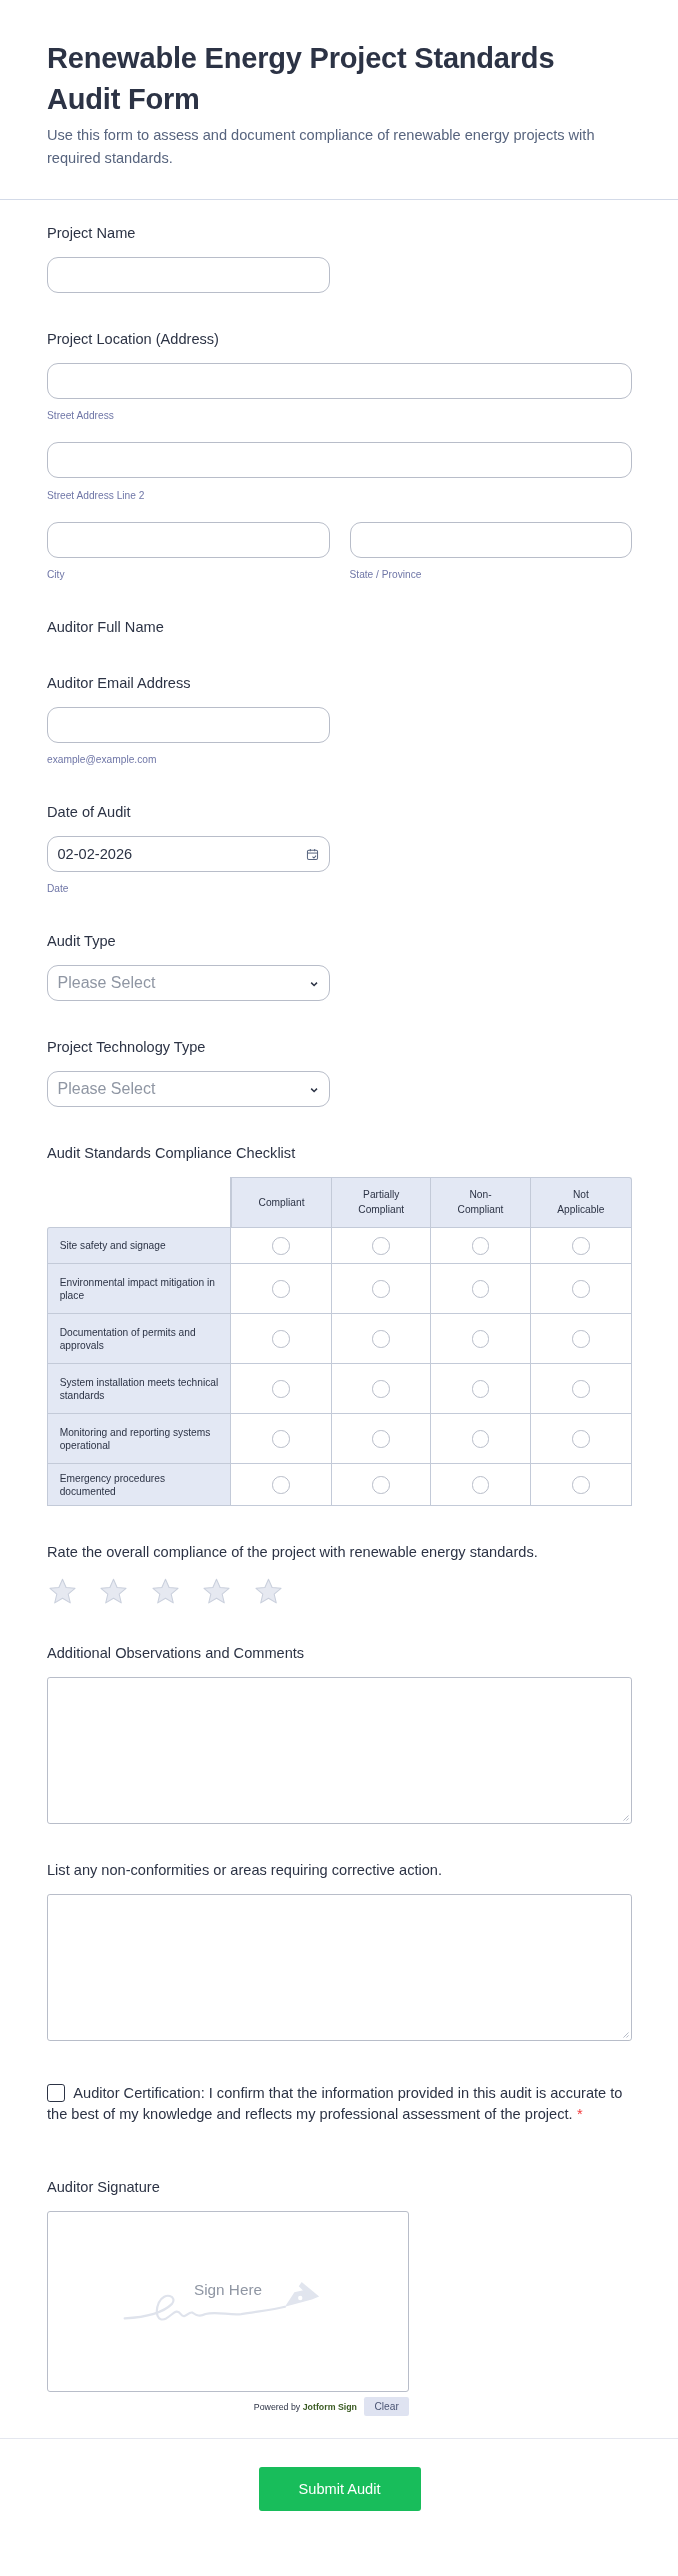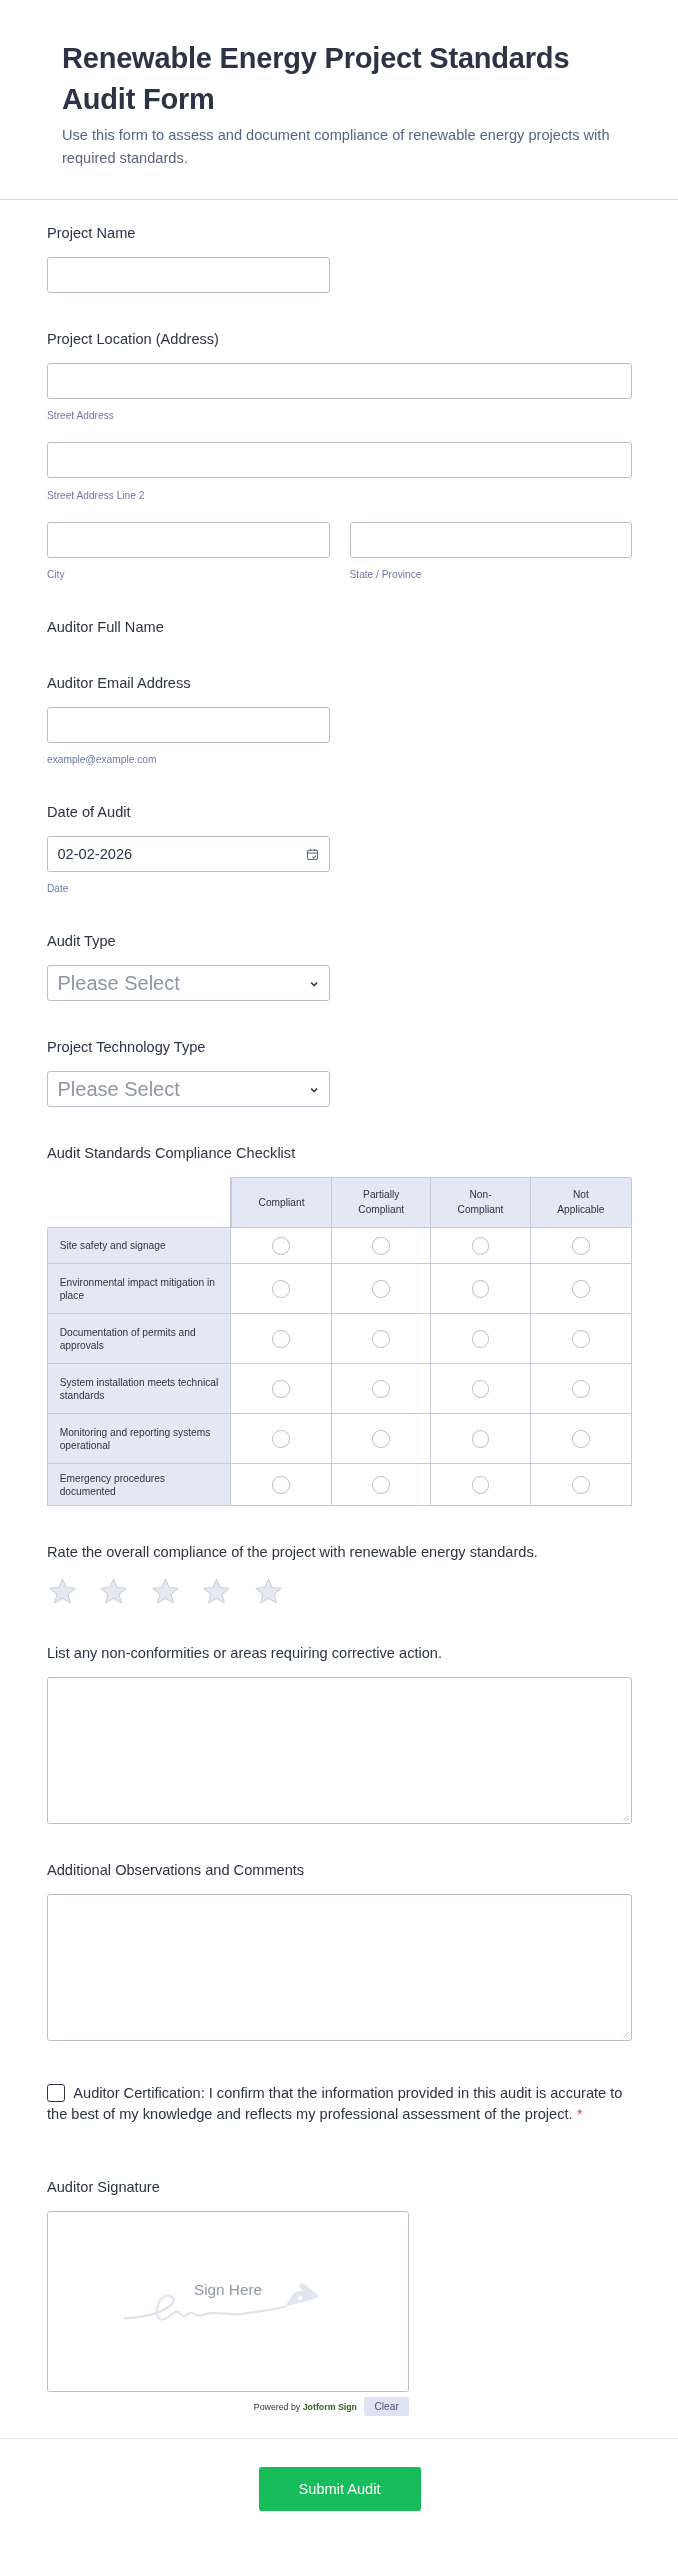--- a/index.html
+++ b/index.html
@@ -1,37 +1,37 @@
 <!DOCTYPE html>
 <html style="font-size:11.7px"><head>
   <meta charset="utf-8">
   <style>
     * { box-sizing: border-box; margin: 0; padding: 0; }
     html, body { width: 679px; background: #ffffff; }
     body { font-family: "Liberation Sans", "DejaVu Sans", sans-serif; color: #2c3345; }
 
-    .header { padding: 38px 47px 29px 62px; border-bottom: 0.7px solid #d3dae8; }
+    .header { padding: 38px 47px 29px 47px; border-bottom: 0.7px solid #d3dae8; }
     .form-title { font-size: 29px; font-weight: 700; line-height: 41px; color: #2c3345; letter-spacing: -0.2px; }
     .form-subtitle { margin-top: 4.4px; font-size: 14.6px; line-height: 22.6px; color: #57647e; }
 
     .content { padding: 25px 47px 0 47px; }
     .field { margin-bottom: 38px; }
     .label { font-size: 14.6px; color: #2c3345; line-height: 17.5px; margin-bottom: 14.6px; }
-    .input { display: block; height: 36px; border: 0.7px solid #b8bdc9; border-radius: 3px; background: #fff; }
+    .input { display: block; height: 36px; border: 0.7px solid #b8bdc9; border-radius: 11px; background: #fff; }
     .w-half { width: 283px; }
     .w-full { width: 100%; }
     .sub { font-size: 10.2px; color: #6f76a7; margin-top: 10.2px; line-height: 13px; }
     .sub-gap { margin-bottom: 20.4px; }
     .row { display: flex; gap: 20px; }
     .row > div { flex: 1; }
 
     .date-input { position: relative; display: flex; align-items: center; padding-left: 9.5px; font-size: 14.6px; color: #2c3345; }
     .cal-icon { position: absolute; right: 10.2px; top: 11px; width: 13px; height: 13px; }
 
-    .select { position: relative; display: flex; align-items: center; padding-left: 9.5px; font-size: 20px; color: #8f96a3; }
+    .select { position: relative; display: flex; align-items: center; padding-left: 9.5px; font-size: 16px; color: #8f96a3; }
     .chev { position: absolute; right: 10.2px; top: 12.4px; width: 10.2px; height: 10.2px; }
 
     .matrix { width: 100%; border-collapse: separate; border-spacing: 0; font-size: 10.2px; }
     .matrix th { background: #e3e8f4; font-weight: 400; color: #2c3345; height: 50px; border-top: 0.7px solid #c3cad8; border-right: 0.7px solid #c3cad8; text-align: center; line-height: 14.6px; padding: 0 4.4px; }
     .matrix th.blank { background: transparent; border: none; border-right: 0.7px solid #c3cad8; }
     .matrix th.first-col { border-left: 0.7px solid #c3cad8; }
     .matrix th.last { border-top-right-radius: 2.9px; }
     .matrix td { border-right: 0.7px solid #c3cad8; border-top: 0.7px solid #c3cad8; text-align: center; background: #fff; }
     .matrix td.rowlabel { background: #e3e8f4; text-align: left; padding: 7.3px 10.2px 7.3px 11.7px; border-left: 0.7px solid #c3cad8; color: #2c3345; line-height: 13px; width: 184px; }
     .matrix tr:last-child td { border-bottom: 0.7px solid #c3cad8; }
@@ -212,31 +212,31 @@
         <svg class="star" viewBox="0 0 24 24">
           <path d="M12 2.5 L14.8 8.9 L21.7 9.5 L16.4 14 L18 20.8 L12 17.2 L6 20.8 L7.6 14 L2.3 9.5 L9.2 8.9 Z" fill="#e6e9f1" stroke="#c9cfdc" stroke-width="0.8" stroke-linejoin="round"></path>
         </svg>
         <svg class="star" viewBox="0 0 24 24">
           <path d="M12 2.5 L14.8 8.9 L21.7 9.5 L16.4 14 L18 20.8 L12 17.2 L6 20.8 L7.6 14 L2.3 9.5 L9.2 8.9 Z" fill="#e6e9f1" stroke="#c9cfdc" stroke-width="0.8" stroke-linejoin="round"></path>
         </svg>
       </div>
   </div>
 
   <div class="field">
-    <div class="label">List any non-conformities or areas requiring corrective action.</div>
+    <div class="label">Additional Observations and Comments</div>
     <div class="textarea">
       <svg class="resize" viewBox="0 0 10 10" stroke="#9aa1b3" stroke-width="1">
           <line x1="2" y1="9" x2="9" y2="2"></line>
           <line x1="6" y1="9" x2="9" y2="6"></line>
         </svg>
     </div>
   </div>
 
   <div class="field">
-    <div class="label">Additional Observations and Comments</div>
+    <div class="label">List any non-conformities or areas requiring corrective action.</div>
     <div class="textarea">
       <svg class="resize" viewBox="0 0 10 10" stroke="#9aa1b3" stroke-width="1">
           <line x1="2" y1="9" x2="9" y2="2"></line>
           <line x1="6" y1="9" x2="9" y2="6"></line>
         </svg>
     </div>
   </div>
 
   <div class="field" style="margin-top:42px; margin-bottom:55px;">
     <label class="cert">

